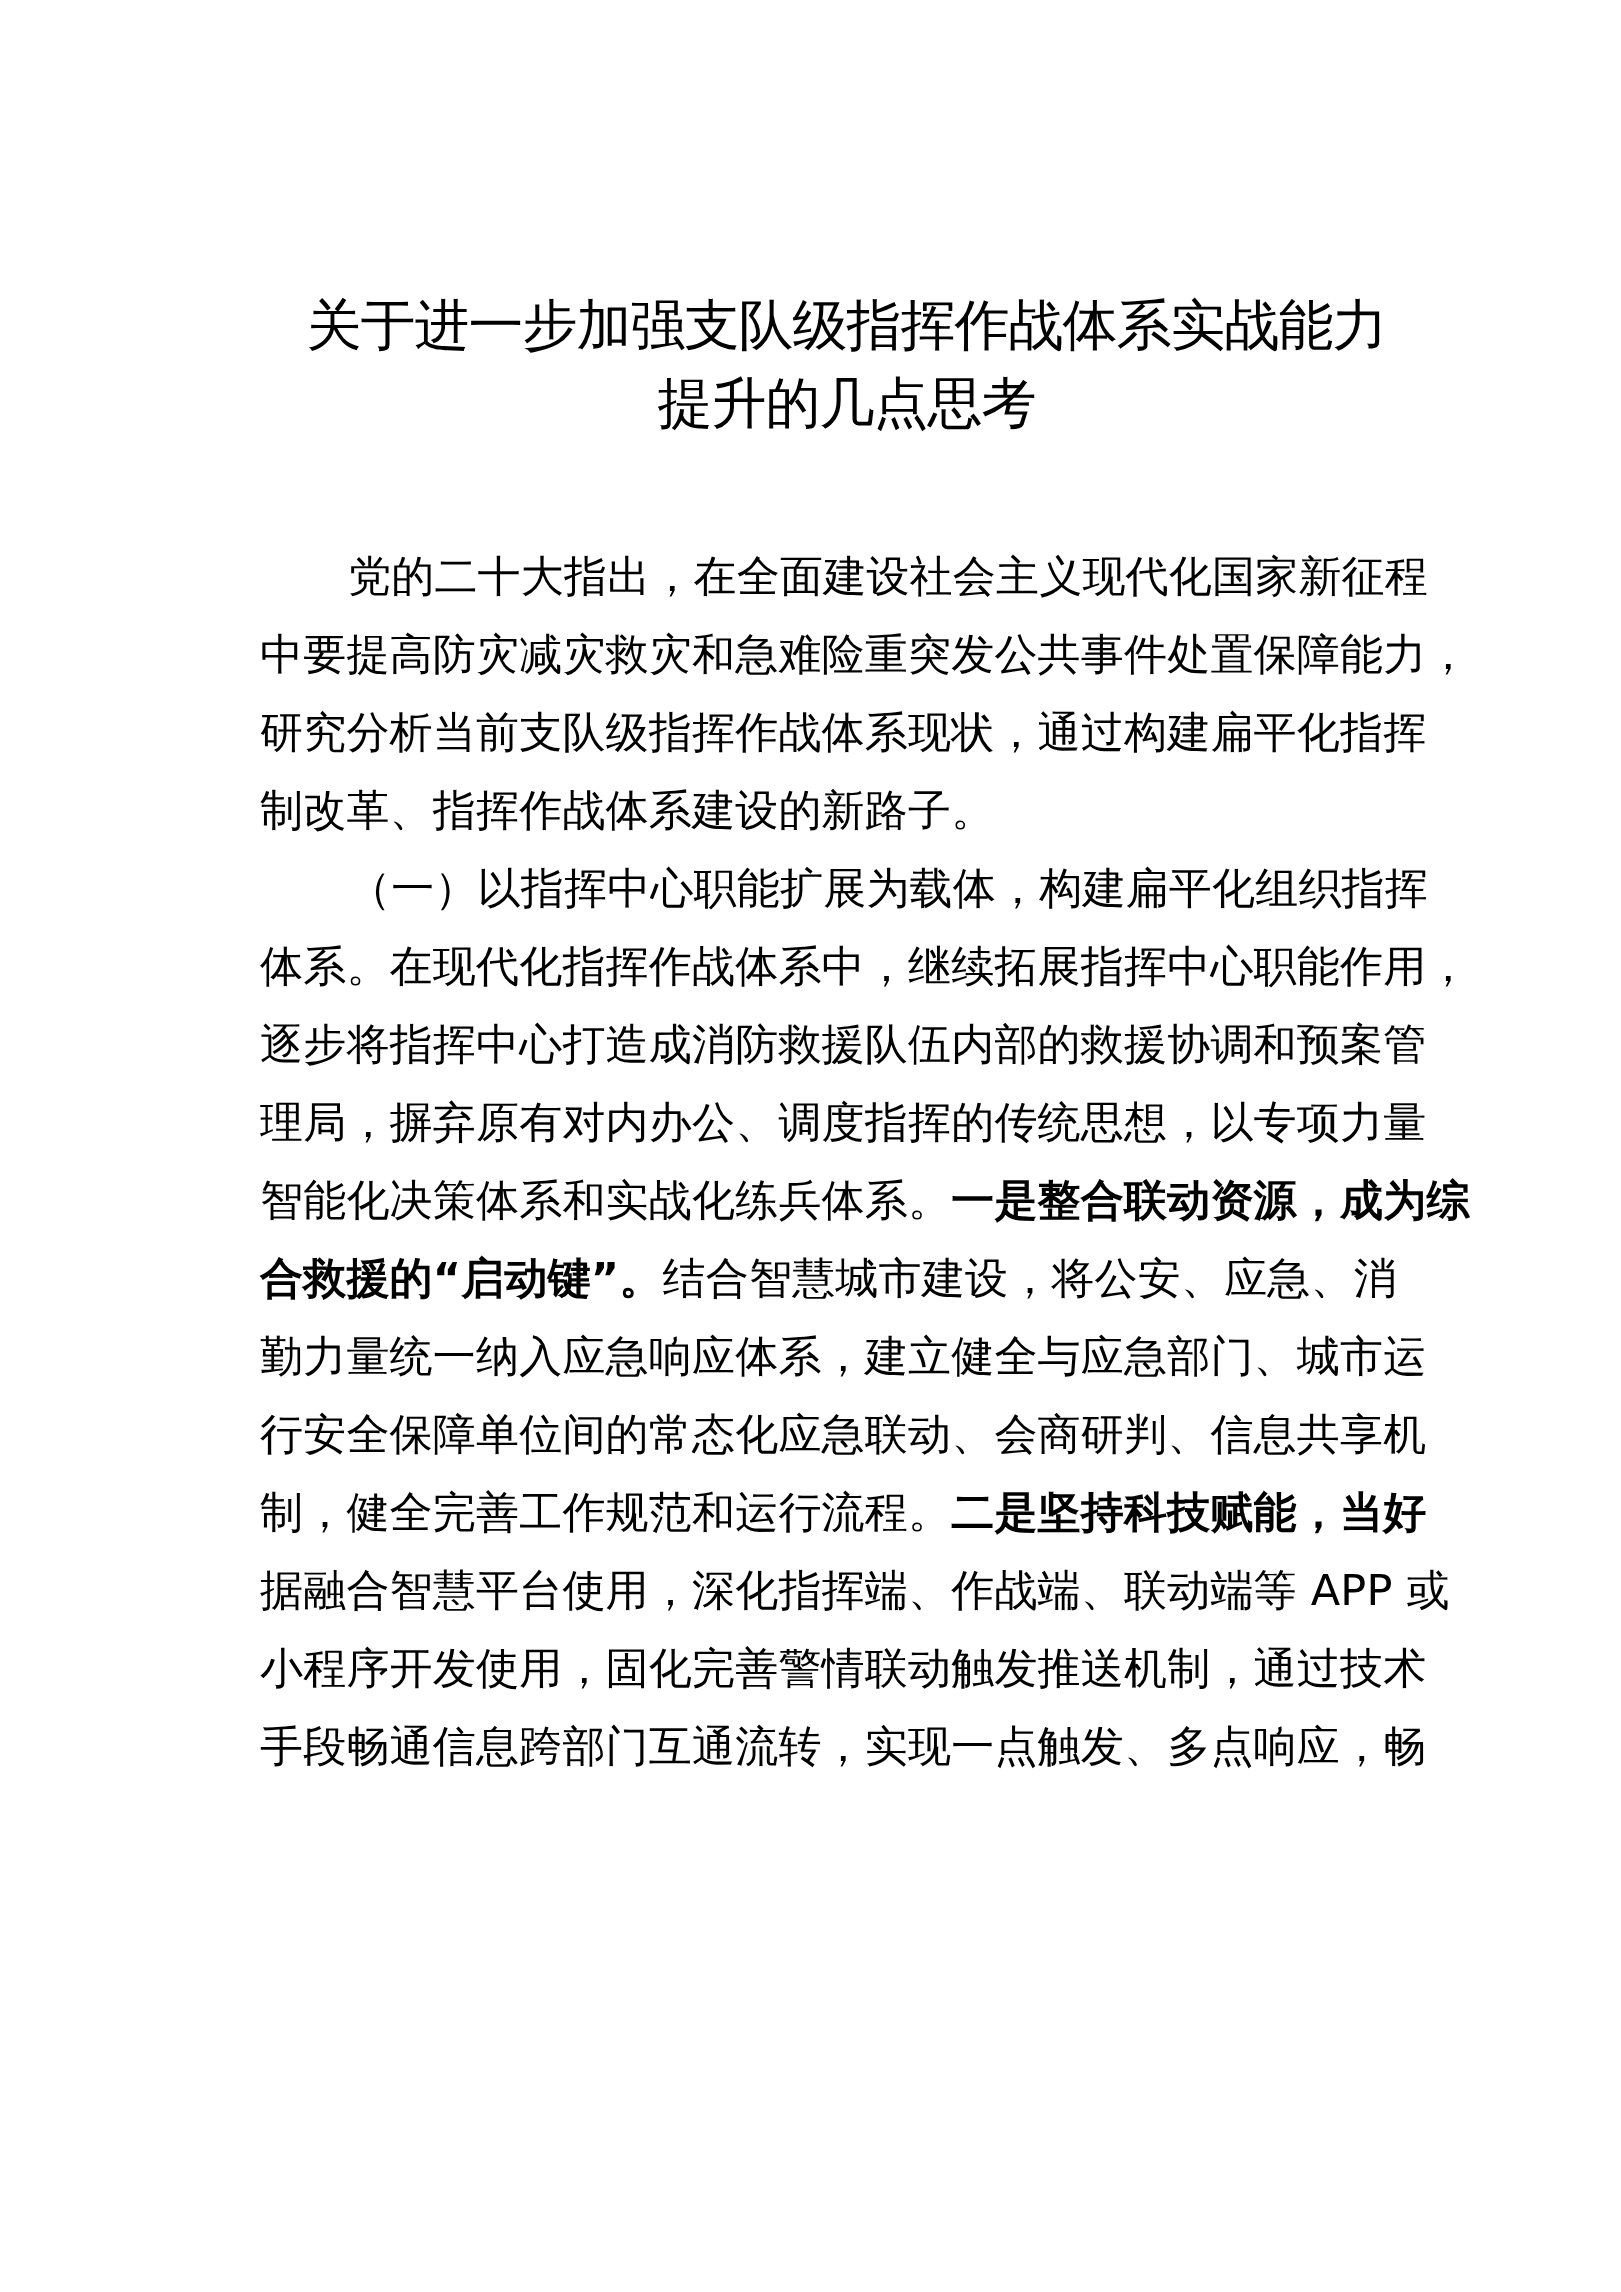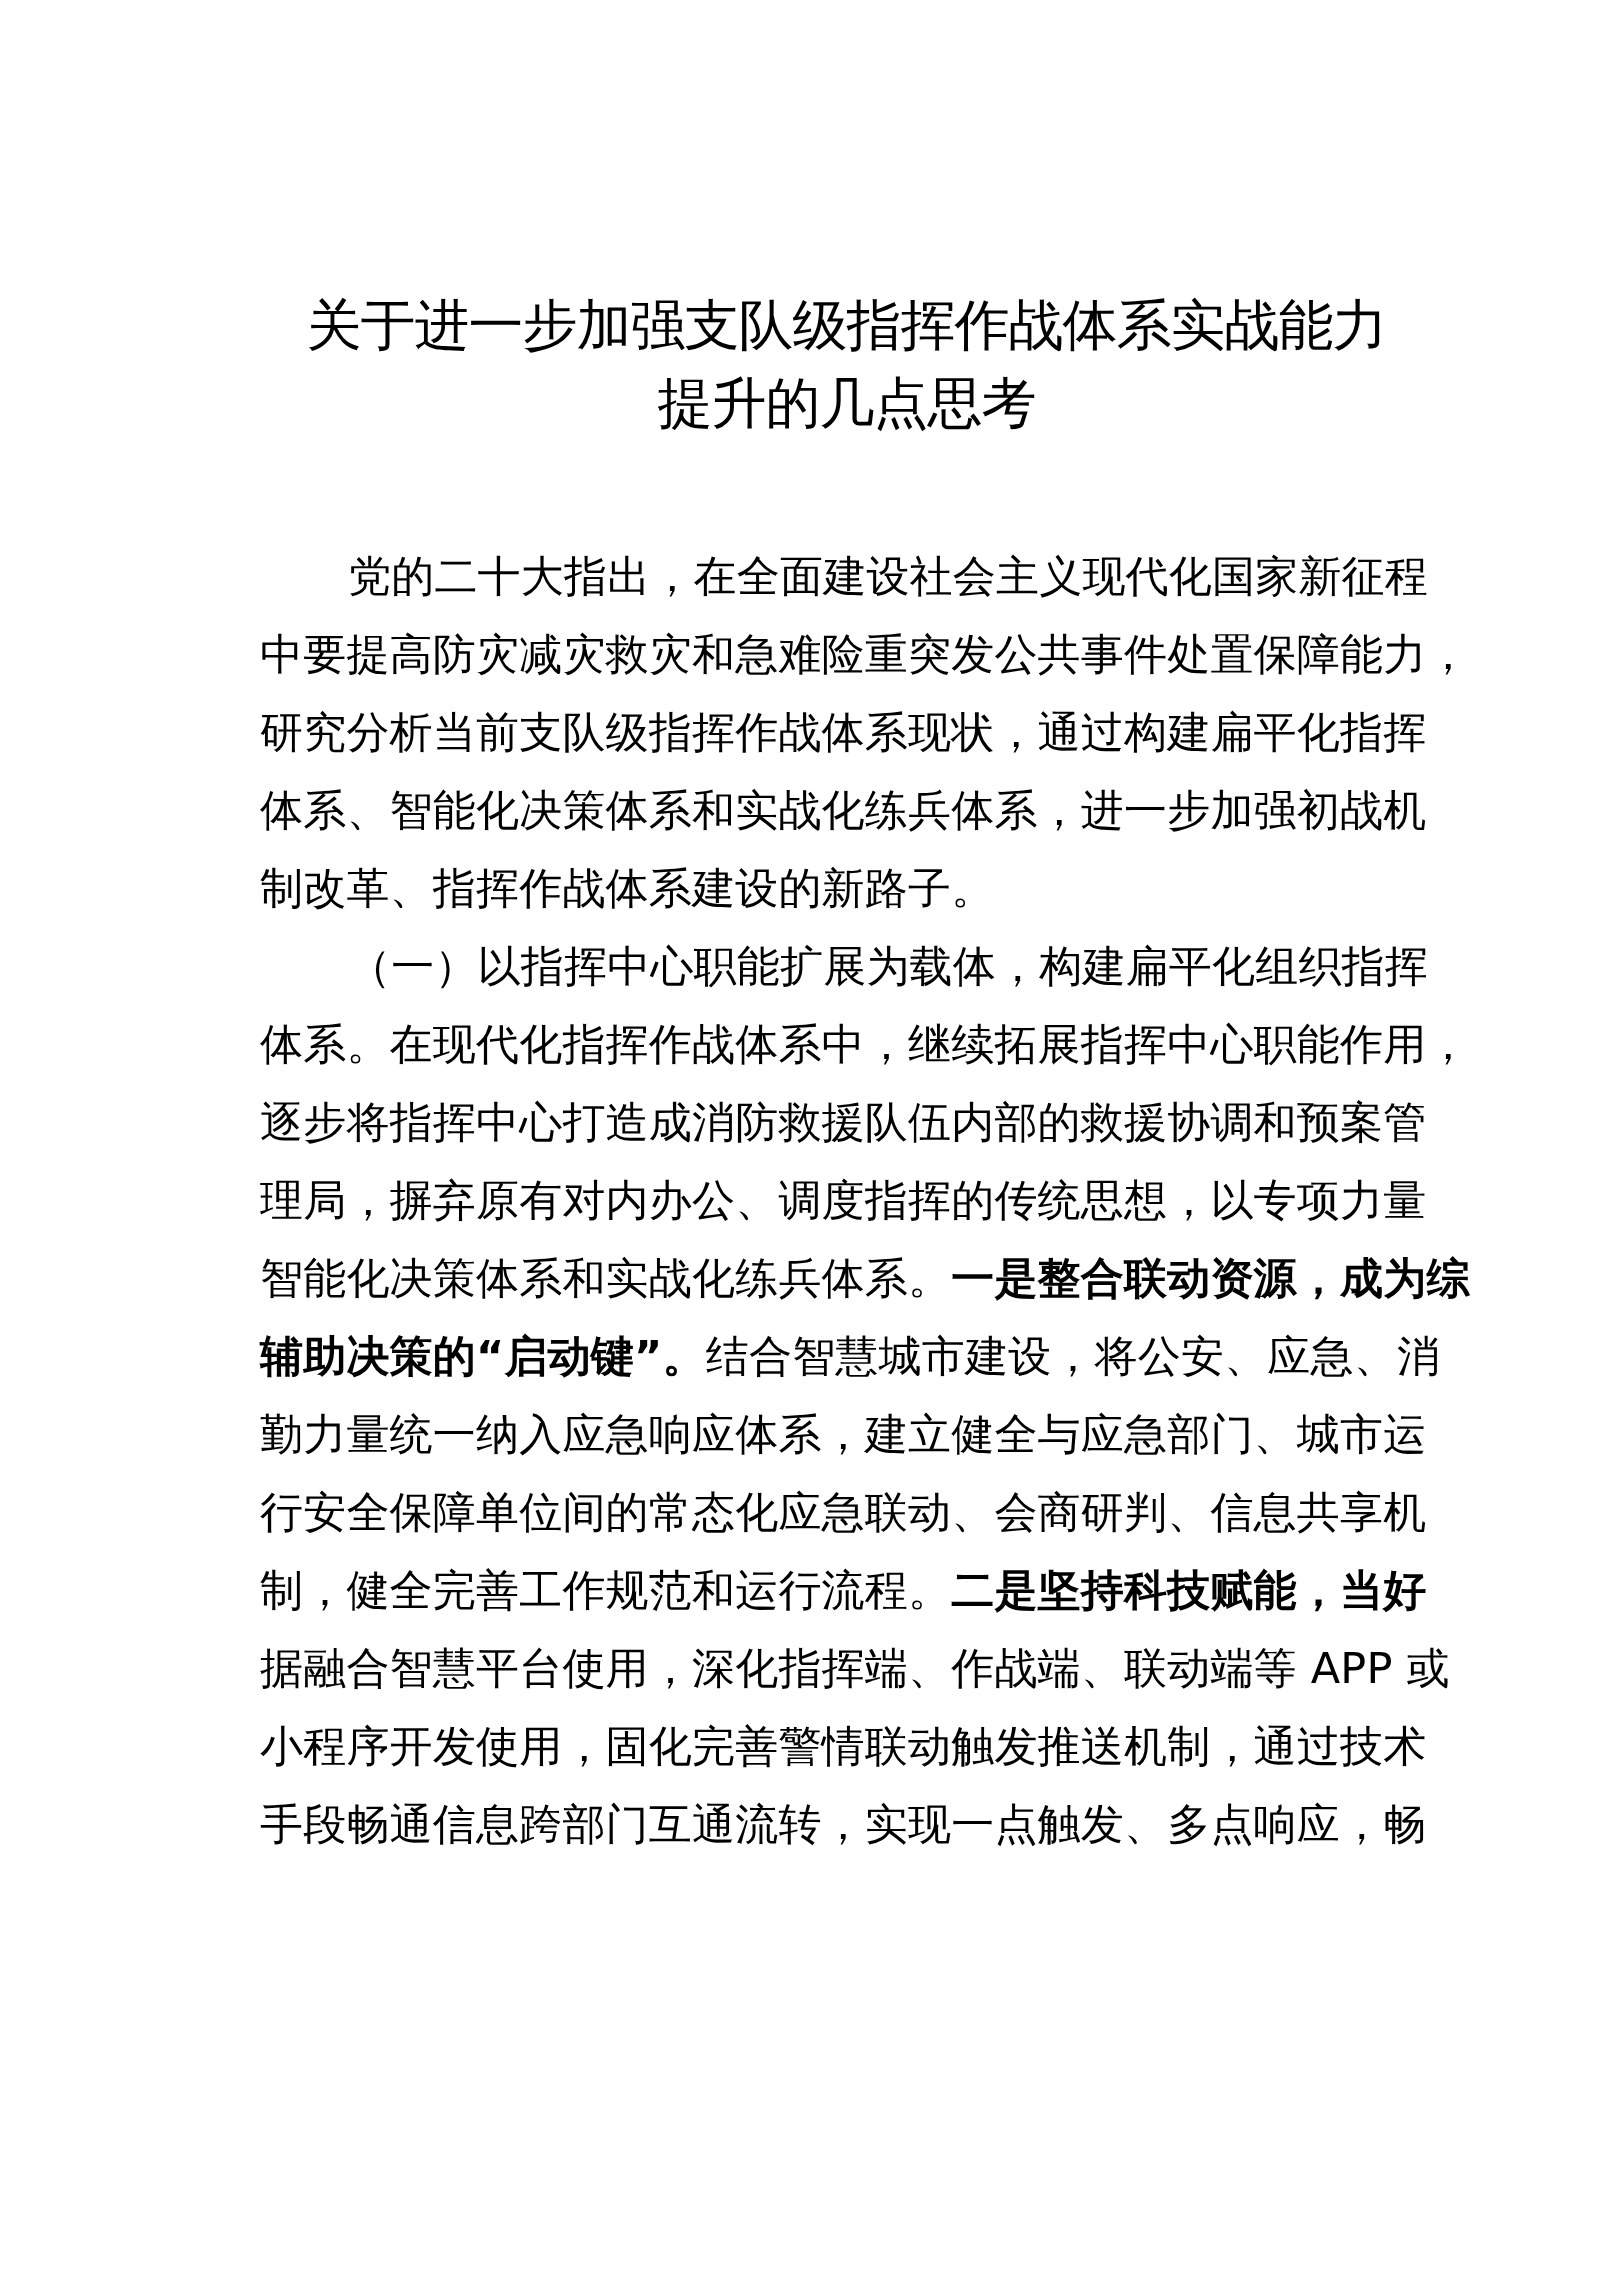--- a/index.html
+++ b/index.html
@@ -19,30 +19,29 @@
 <div class="title">
   <div>关于进一步加强支队级指挥作战体系实战能力</div>
   <div>提升的几点思考</div>
 </div>
 
 <div class="body" id="doc-body">
     <div>
       <div class="line indent"><span>党的二十大指出，在全面建设社会主义现代化国家新征程</span></div>
       <div class="line"><span>中要提高防灾减灾救灾和急难险重突发公共事件处置保障能力，</span></div>
       <div class="line"><span>研究分析当前支队级指挥作战体系现状，通过构建扁平化指挥</span></div>
-      <div class="line"><span>体系、智能化决策体系和实战化练兵体系，进一步加强初战机</span></div>
       <div class="line"><span>制改革、指挥作战体系建设的新路子。</span></div>
     </div>
     <div>
       <div class="line indent"><span>（一）以指挥中心职能扩展为载体，构建扁平化组织指挥</span></div>
       <div class="line"><span>体系。在现代化指挥作战体系中，继续拓展指挥中心职能作用，</span></div>
       <div class="line"><span>逐步将指挥中心打造成消防救援队伍内部的救援协调和预案管</span></div>
       <div class="line"><span>理局，摒弃原有对内办公、调度指挥的传统思想，以专项力量</span></div>
       <div class="line"><span>智能化决策体系和实战化练兵体系。</span><b>一是整合联动资源，成为综</b></div>
-      <div class="line"><b>辅助决策的“启动键”。</b><span>结合智慧城市建设，将公安、应急、消</span></div>
+      <div class="line"><b>合救援的“启动键”。</b><span>结合智慧城市建设，将公安、应急、消</span></div>
       <div class="line"><span>勤力量统一纳入应急响应体系，建立健全与应急部门、城市运</span></div>
       <div class="line"><span>行安全保障单位间的常态化应急联动、会商研判、信息共享机</span></div>
       <div class="line"><span>制，健全完善工作规范和运行流程。</span><b>二是坚持科技赋能，当好</b></div>
       <div class="line"><span>据融合智慧平台使用，深化指挥端、作战端、联动端等 APP 或</span></div>
       <div class="line"><span>小程序开发使用，固化完善警情联动触发推送机制，通过技术</span></div>
       <div class="line"><span>手段畅通信息跨部门互通流转，实现一点触发、多点响应，畅</span></div>
     </div>
   </div>
 
 

